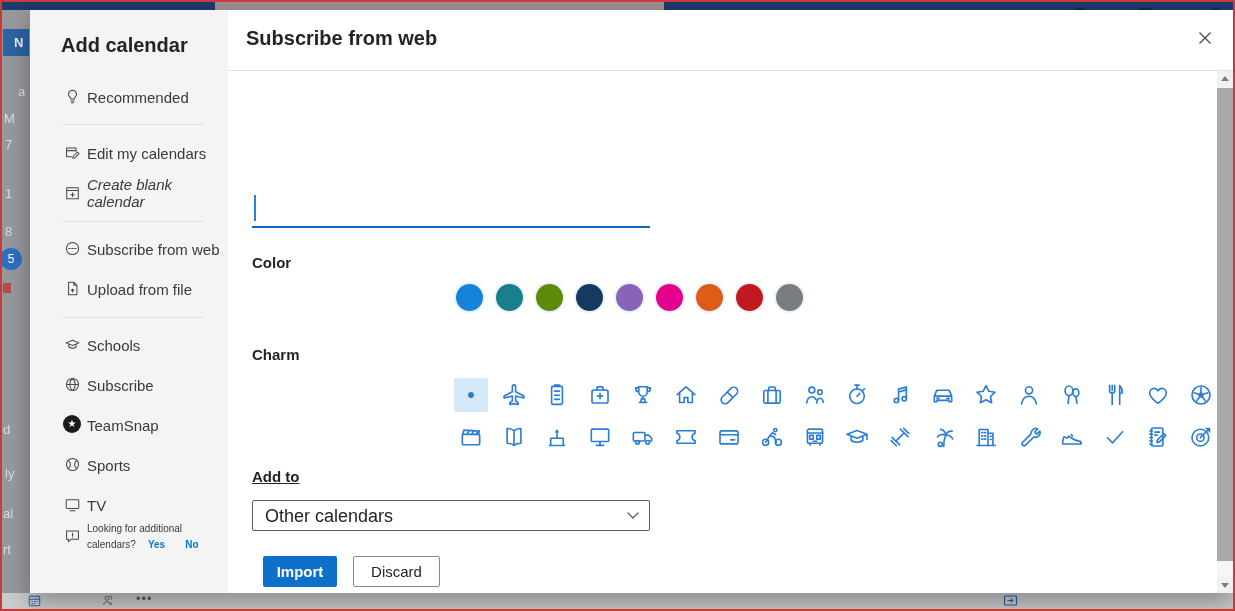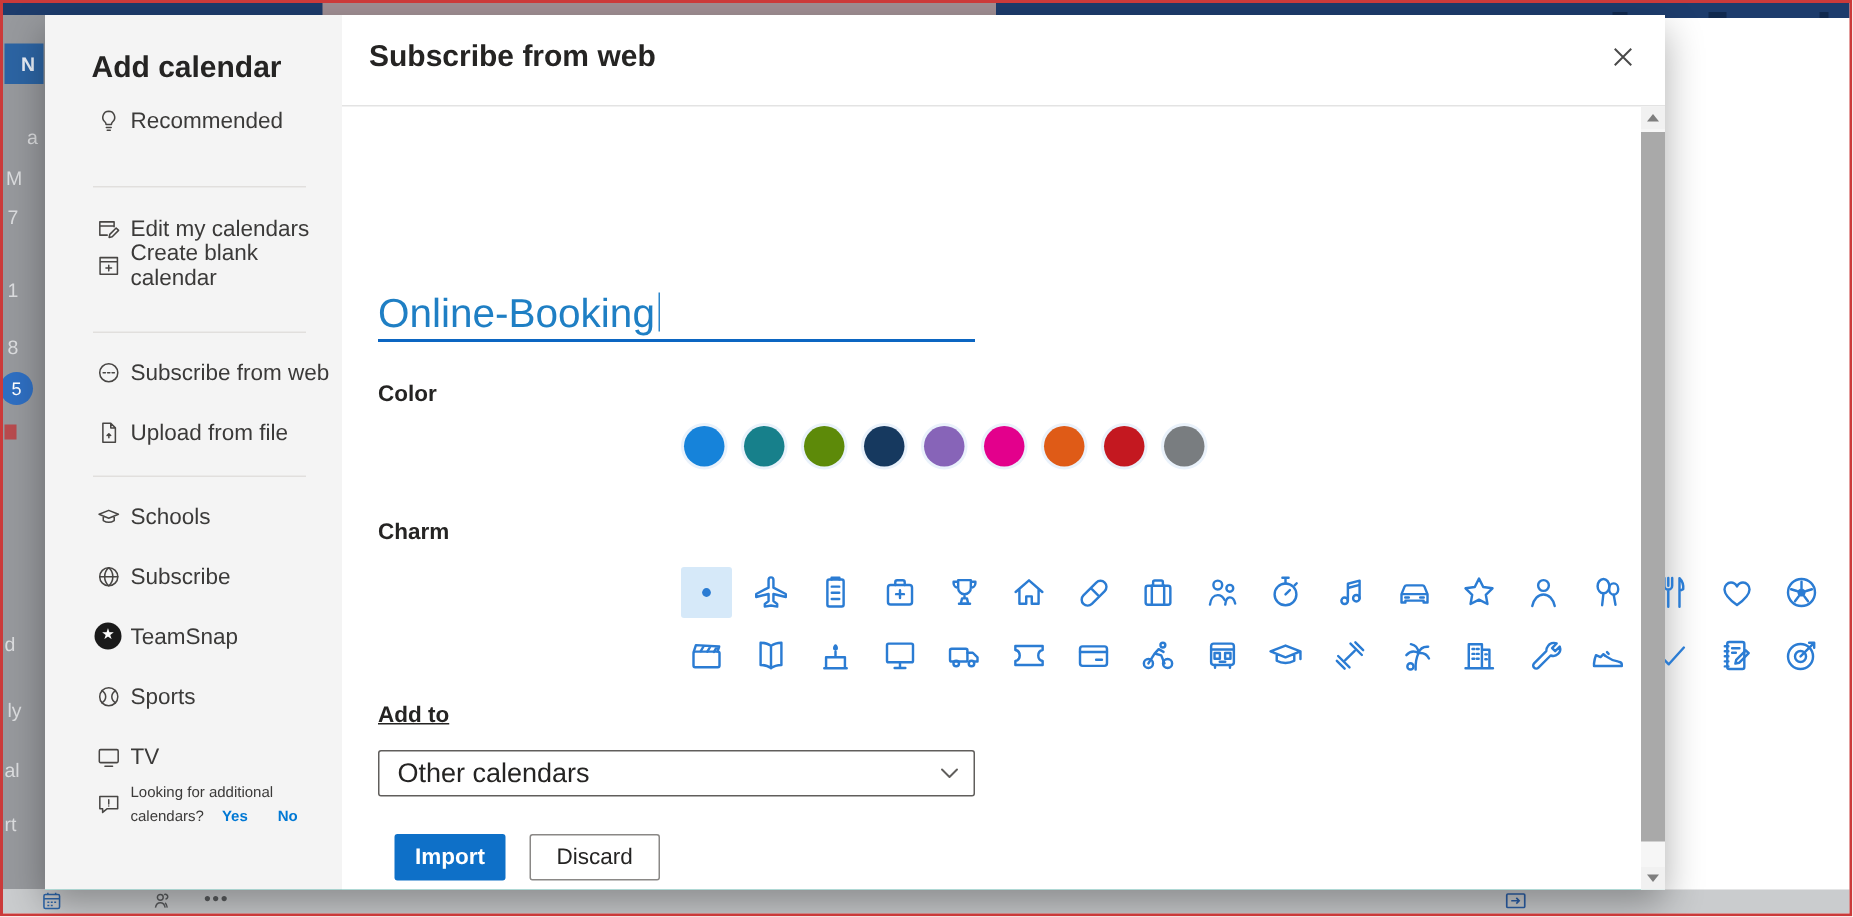--- a/index.html
+++ b/index.html
@@ -17,21 +17,21 @@
             font-weight:bold;font-size:13px;line-height:27px;padding-left:11px;box-sizing:border-box;}
   .badge5{position:absolute;left:-2px;top:238px;width:22px;height:22px;border-radius:50%;background:#2f6fc2;
           color:#fff;font-size:12px;line-height:22px;text-align:center;}
   .redfrag{position:absolute;left:1px;top:273px;width:8px;height:10px;background:#b84b4e;}
   .taskbar{position:absolute;left:2px;bottom:2px;right:2px;height:16px;background:#caccce;z-index:1;}
   .tb-ic{position:absolute;top:1px;}
   .tb-ic svg{display:block;}
   .tb-more{position:absolute;left:134px;top:-2px;color:#5b5d5f;font-size:13px;letter-spacing:1px;}
 
   
-  .dialog{position:absolute;left:30px;top:10px;width:1080px;height:583px;background:#14b8a6;z-index:2;
+  .dialog{position:absolute;left:30px;top:10px;width:1203px;height:583px;background:#0c4a6e;z-index:2;
           box-shadow:0 10px 24px rgba(0,0,0,.32);}
   .sidebar{position:absolute;left:0;top:0;width:198px;height:583px;background:#f4f4f4;}
   .sb-title{position:absolute;left:31px;top:24px;font-size:20px;font-weight:600;color:#252423;}
   .side-item{position:absolute;left:0;width:198px;height:36px;transform:translateY(-50%);cursor:pointer;}
   .side-item .s-ic{position:absolute;left:34px;top:9px;width:17px;height:17px;}
   .s-ic path,.s-ic rect,.s-ic circle,.s-ic ellipse{stroke:#484644;fill:none;stroke-width:1.2;
       stroke-linecap:round;stroke-linejoin:round;}
   .side-label{position:absolute;left:57px;top:50%;transform:translateY(-50%);font-size:15px;color:#3b3a39;}
   .side-divider{position:absolute;left:32px;width:142px;height:1px;background:#e1dfdd;}
   .ts-badge{position:absolute;left:33px;top:8px;width:18px;height:18px;border-radius:50%;background:#1a1a1a;
@@ -137,33 +137,33 @@
           </g>
         </svg>
     </span>
   </div>
 
   <div class="dialog">
 
     <aside class="sidebar">
       <div class="sb-title">Add calendar</div>
       <div id="sb-items">
-          <div class="side-item" style="top: 71px;">
+          <div class="side-item" style="top: 87px;">
             <svg class="s-ic" viewBox="0 0 20 20">
               <path d="M10 2.6a4.7 4.7 0 0 1 3.1 8.2c-.7.6-1 1.3-1 2.2H7.9c0-.9-.3-1.6-1-2.2A4.7 4.7 0 0 1 10 2.6z M8.1 15.3h3.8 M8.8 17.4h2.4"></path>
             </svg>
             <span class="side-label">Recommended</span>
           </div>
           <div class="side-item" style="top: 143px;">
             <svg class="s-ic" viewBox="0 0 20 20">
               <path d="M3 4.6h11.2v3.8 M3 4.6V15h5.8 M3 7.8h11.2 M10.8 14.4l5-5 1.9 1.9-5 5-2.4.5z"></path>
             </svg>
             <span class="side-label">Edit my calendars</span>
           </div>
-          <div class="side-item" style="top: 167px;">
+          <div class="side-item" style="top: 183px; font-style: italic;">
             <svg class="s-ic" viewBox="0 0 20 20">
               <path d="M3.2 4.4h13.6v13H3.2z M3.2 7.6h13.6 M10 10.4v4.4 M7.8 12.6h4.4"></path>
             </svg>
             <span class="side-label">Create blank calendar</span>
           </div>
           <div class="side-item" style="top: 239px;">
             <svg class="s-ic" viewBox="0 0 20 20">
               <circle cx="10" cy="10" r="7.1"></circle>
               <path d="M5.6 10h1.8 M9.1 10h1.8 M12.6 10h1.8"></path>
             </svg>
@@ -224,21 +224,21 @@
     </aside>
 
     <main class="main">
       <div class="panel-title">Subscribe from web</div>
       <svg class="close-btn" viewBox="0 0 20 20">
         <path d="M4.5 4.5l11 11 M15.5 4.5l-11 11"></path>
         </svg>
       <div class="header-divider"></div>
 
       <div class="content">
-        <div class="name-field"><span>Online-Booking</span><span class="caret"></span></div>
+        <div class="name-field"><span class="caret"></span></div>
 
         <div class="sec-label" style="top:183px;">Color</div>
         <div id="swatches">
             <div class="swatch" style="left: 228px; background: rgb(22, 131, 218);"></div>
             <div class="swatch" style="left: 268px; background: rgb(23, 128, 139);"></div>
             <div class="swatch" style="left: 308px; background: rgb(93, 138, 9);"></div>
             <div class="swatch" style="left: 348px; background: rgb(22, 57, 95);"></div>
             <div class="swatch" style="left: 388px; background: rgb(135, 100, 184);"></div>
             <div class="swatch" style="left: 428px; background: rgb(227, 0, 140);"></div>
             <div class="swatch" style="left: 468px; background: rgb(223, 91, 23);"></div>

